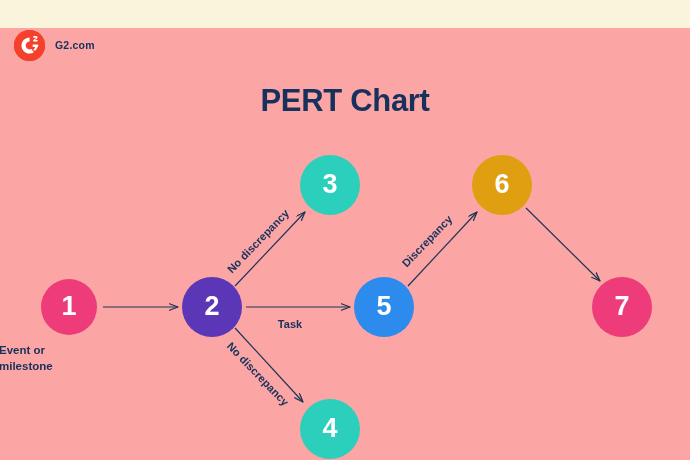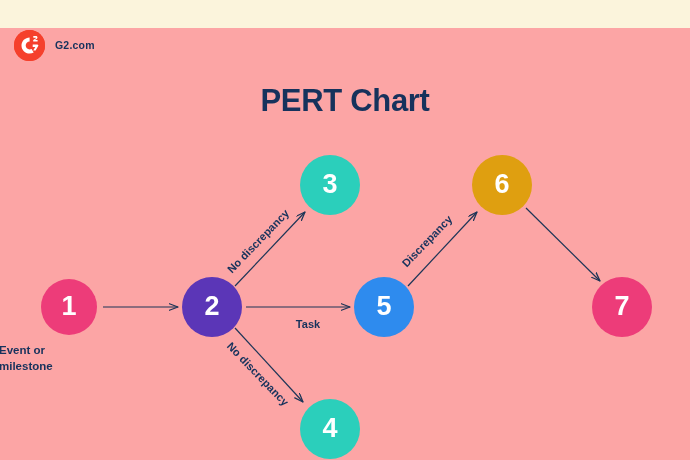--- a/index.html
+++ b/index.html
@@ -163,17 +163,17 @@
       <div class="node" style="left: 472px; top: 127px; width: 60px; height: 60px; background: rgb(223, 159, 16);">
         <span class="node-num">6</span>
       </div>
       <div class="node" style="left: 592px; top: 249px; width: 60px; height: 60px; background: rgb(237, 60, 121);">
         <span class="node-num">7</span>
       </div>
     </div>
   <div id="label-layer">
       <div class="edge-label" style="left: 258px; top: 213px; transform: translate(-50%, -50%) rotate(-46deg);">No discrepancy</div>
       <div class="edge-label" style="left: 258px; top: 346px; transform: translate(-50%, -50%) rotate(46deg);">No discrepancy</div>
-      <div class="edge-label" style="left: 308px; top: 296px; transform: translate(-50%, -50%) rotate(0deg);">Task</div>
+      <div class="edge-label" style="left: 290px; top: 296px; transform: translate(-50%, -50%) rotate(0deg);">Task</div>
       <div class="edge-label" style="left: 427px; top: 213px; transform: translate(-50%, -50%) rotate(-46deg);">Discrepancy</div>
     </div>
 
 </div>
 
 </body></html>

